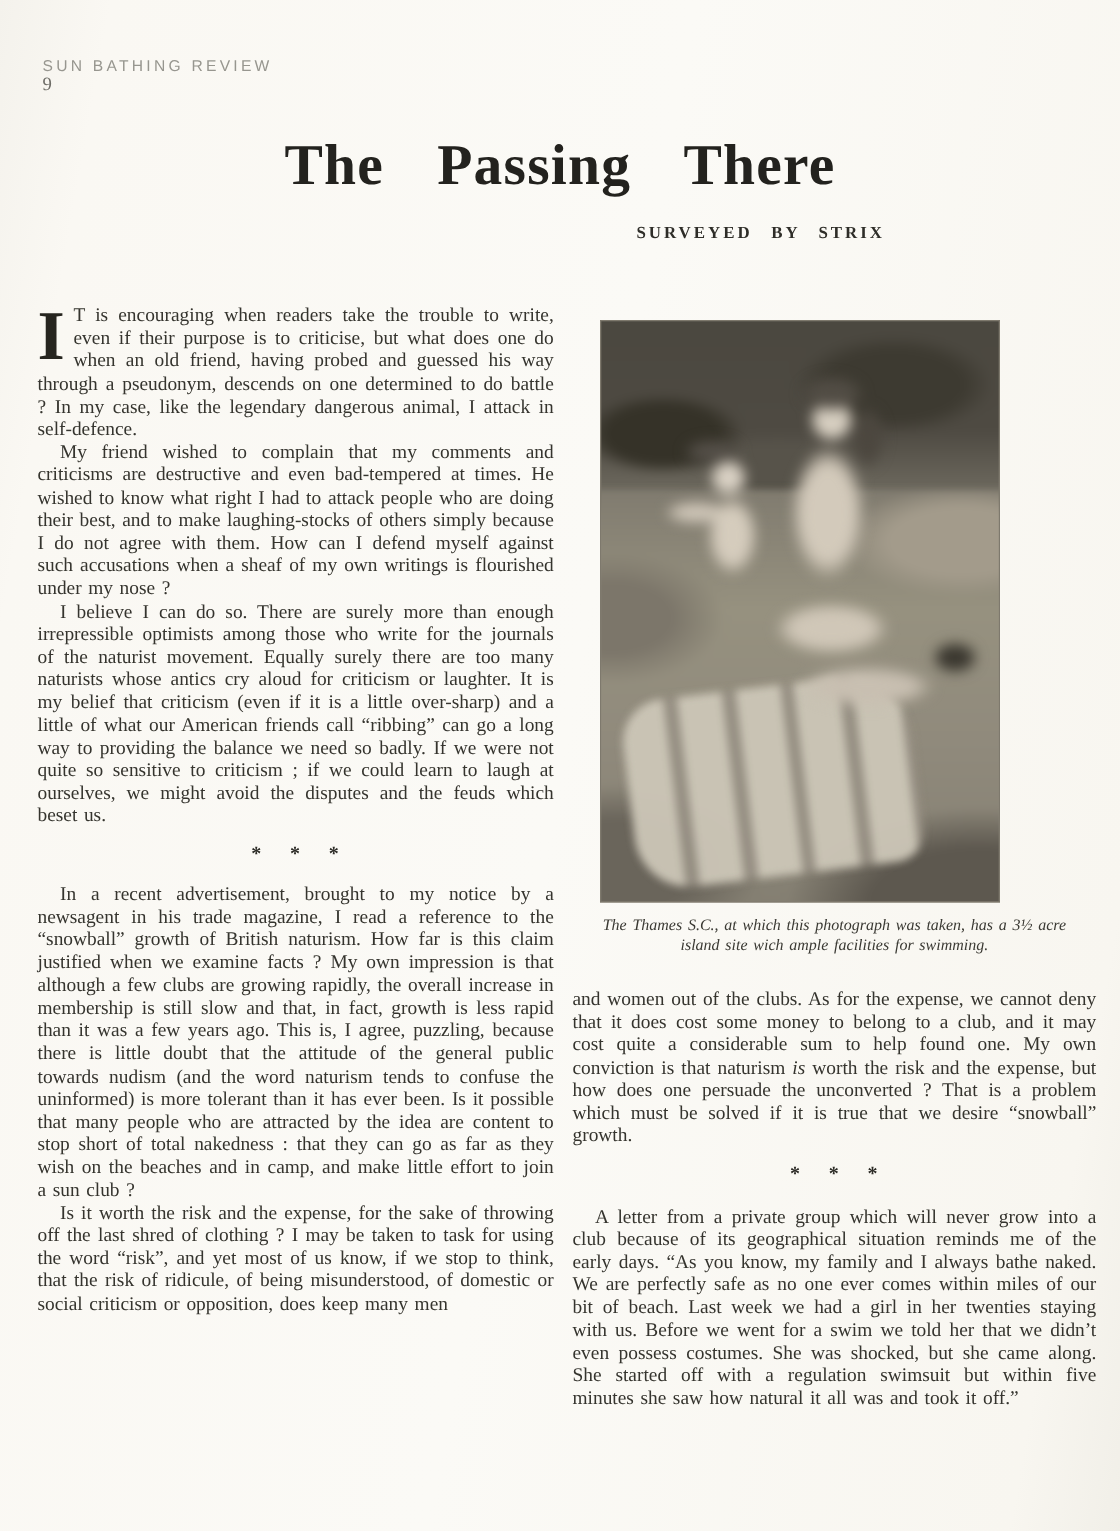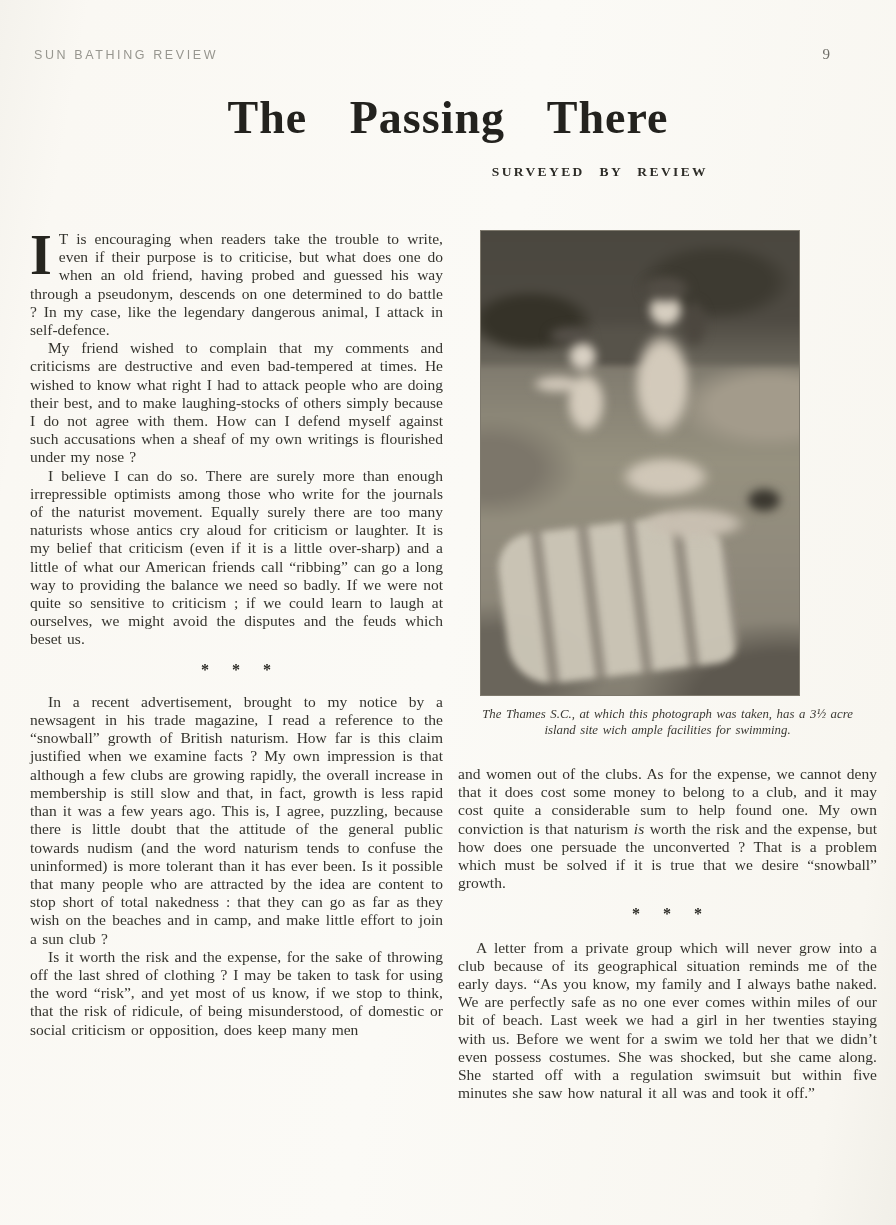--- a/index.html
+++ b/index.html
@@ -10,20 +10,21 @@
   }
   .page{
     width:896px; height:1225px;
     background:linear-gradient(100deg,#f4f2ec 0%, #faf8f3 8%, #fbfaf6 50%, #f8f6f0 92%, #f1efe8 100%);
     position:relative; overflow:hidden;
     color:#34332d;
   }
   .masthead{
     display:flex; justify-content:space-between; align-items:baseline;
     padding:46px 66px 0 34px;
+    flex-direction:column;
   }
   .mag-title{
     font-family:"Liberation Sans", sans-serif;
     font-size:12.5px; letter-spacing:2.6px; color:#97968f; font-weight:400;
   }
   .page-number{ font-size:15px; color:#6d6c66; }
   h1.article-title{
     margin-top:28px; text-align:center;
     font-size:46px; font-weight:bold; color:#23221e;
     letter-spacing:1px; word-spacing:30px;
@@ -42,21 +43,21 @@
   p{ margin:0; }
   p.indent{ text-indent:18px; }
   .dropcap{
     float:left; font-size:56px; line-height:44px; font-weight:bold;
     color:#26251f; padding:3px 7px 0 0;
   }
   .stars{
     text-align:center; font-size:16px; font-weight:bold; color:#2c2b26;
     word-spacing:17px; margin:12px 0 14px 0; letter-spacing:1px;
   }
-  figure{ width:375px; margin:0 auto; }
+  figure{ width:375px; margin:12px auto; }
   .photo{
     position:relative; width:320px; height:466px; overflow:hidden;
     background:#8e897c; border:1px solid #7e796d;
   }
   .ph{ position:absolute; }
   .ph-trees{
     left:-12px; right:-12px; top:-12px; height:165px;
     background:
       radial-gradient(ellipse 90px 45px at 18% 62%, #353228 0 50%, transparent 72%),
       radial-gradient(ellipse 110px 55px at 72% 38%, #3d3a31 0 50%, transparent 72%),
@@ -110,21 +111,21 @@
 
 <div class="page">
 
   <div class="masthead">
     <span class="mag-title">SUN BATHING REVIEW</span>
     <span class="page-number">9</span>
   </div>
 
   <h1 class="article-title">The Passing There</h1>
 
-  <div class="byline">SURVEYED BY REVIEW</div>
+  <div class="byline">SURVEYED BY STRIX</div>
 
   <div class="columns">
 
     <div class="col col-left">
       <p>
         <span class="dropcap">I</span><span>T is encouraging when readers take the trouble to write, even if their purpose is to criticise, but what does one do when an old friend, having probed and guessed his way through a pseudonym, descends on one determined to do battle ? In my case, like the legendary dangerous animal, I attack in self-defence.</span>
       </p>
       <p class="indent">My friend wished to complain that my comments and criticisms are destructive and even bad-tempered at times. He wished to know what right I had to attack people who are doing their best, and to make laughing-stocks of others simply because I do not agree with them. How can I defend myself against such accusations when a sheaf of my own writings is flourished under my nose ?</p>
       <p class="indent">I believe I can do so. There are surely more than enough irrepressible optimists among those who write for the journals of the naturist movement. Equally surely there are too many naturists whose antics cry aloud for criticism or laughter. It is my belief that criticism (even if it is a little over-sharp) and a little of what our American friends call “ribbing” can go a long way to providing the balance we need so badly. If we were not quite so sensitive to criticism ; if we could learn to laugh at ourselves, we might avoid the disputes and the feuds which beset us.</p>
       <div class="stars">* * *</div>

